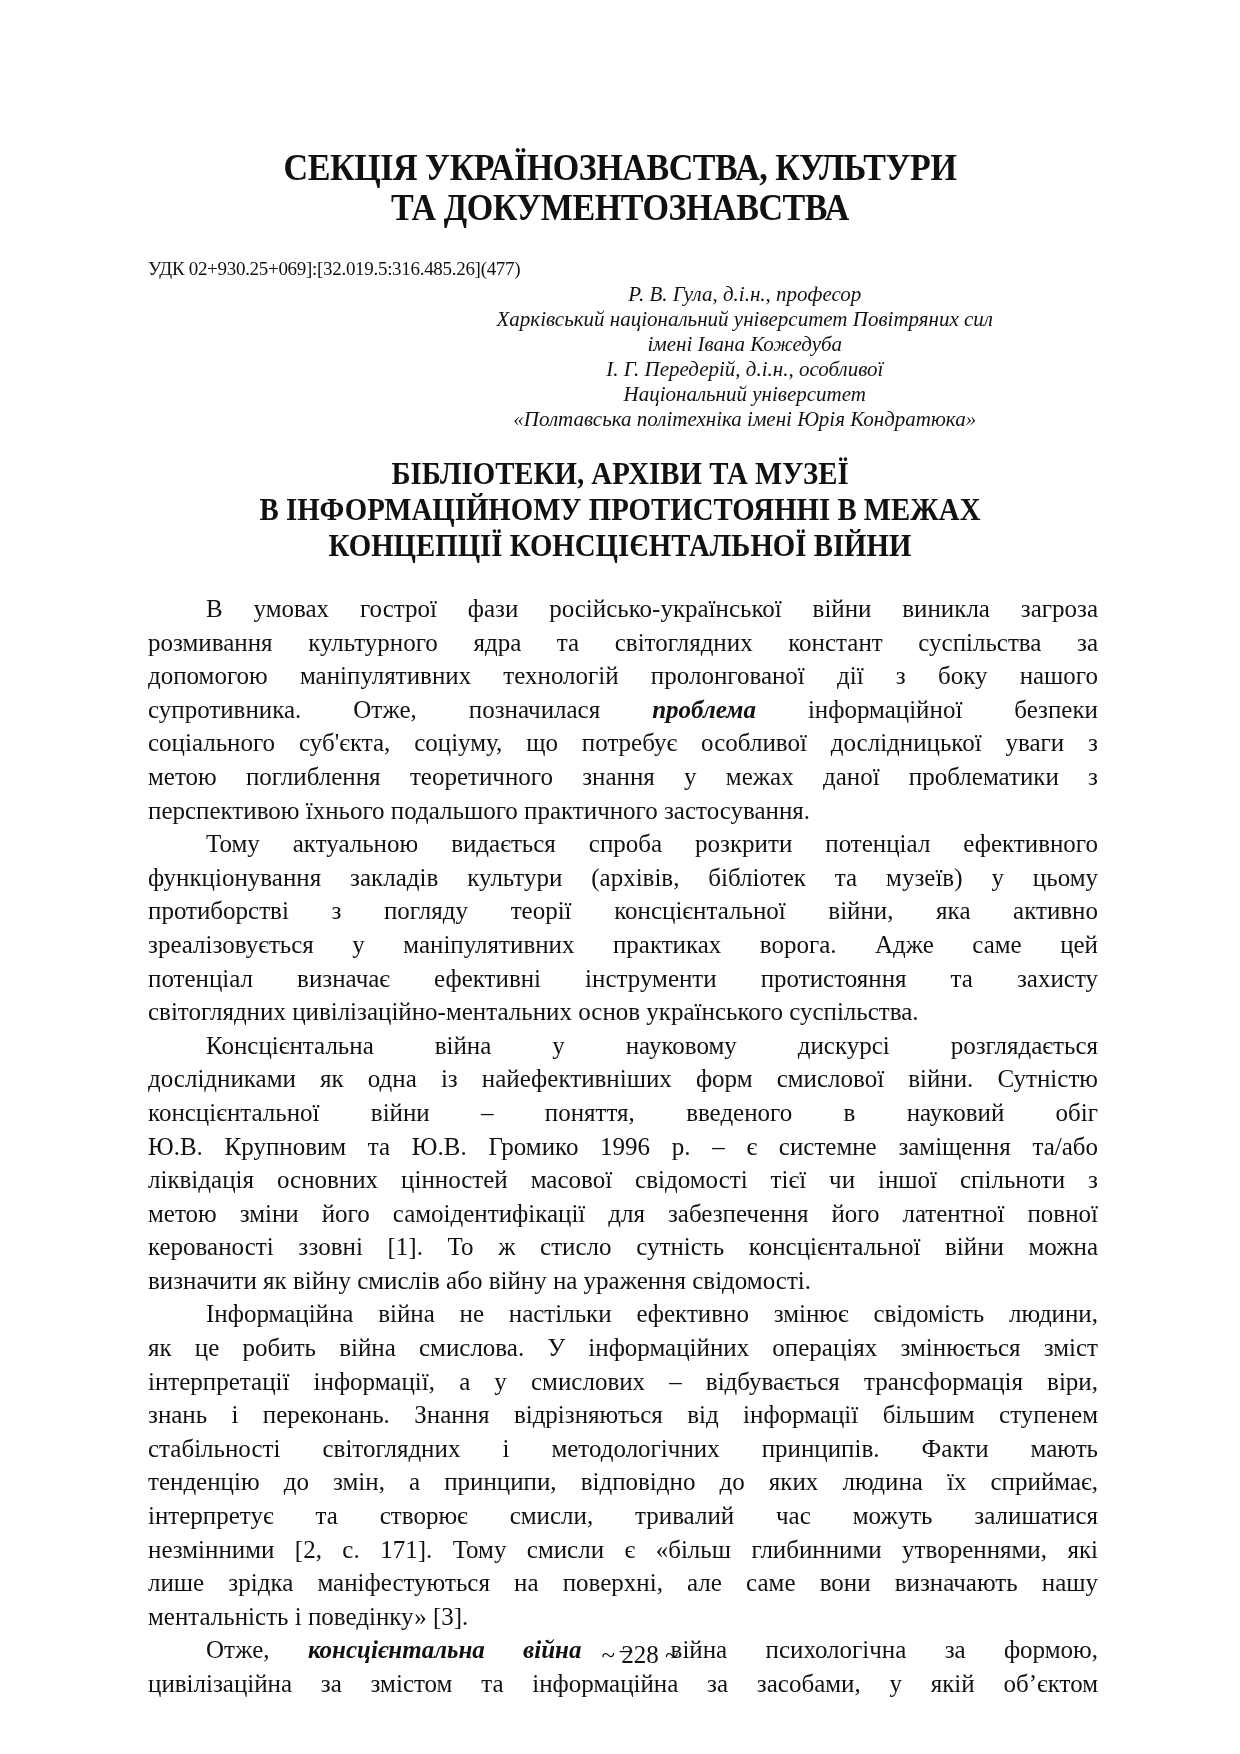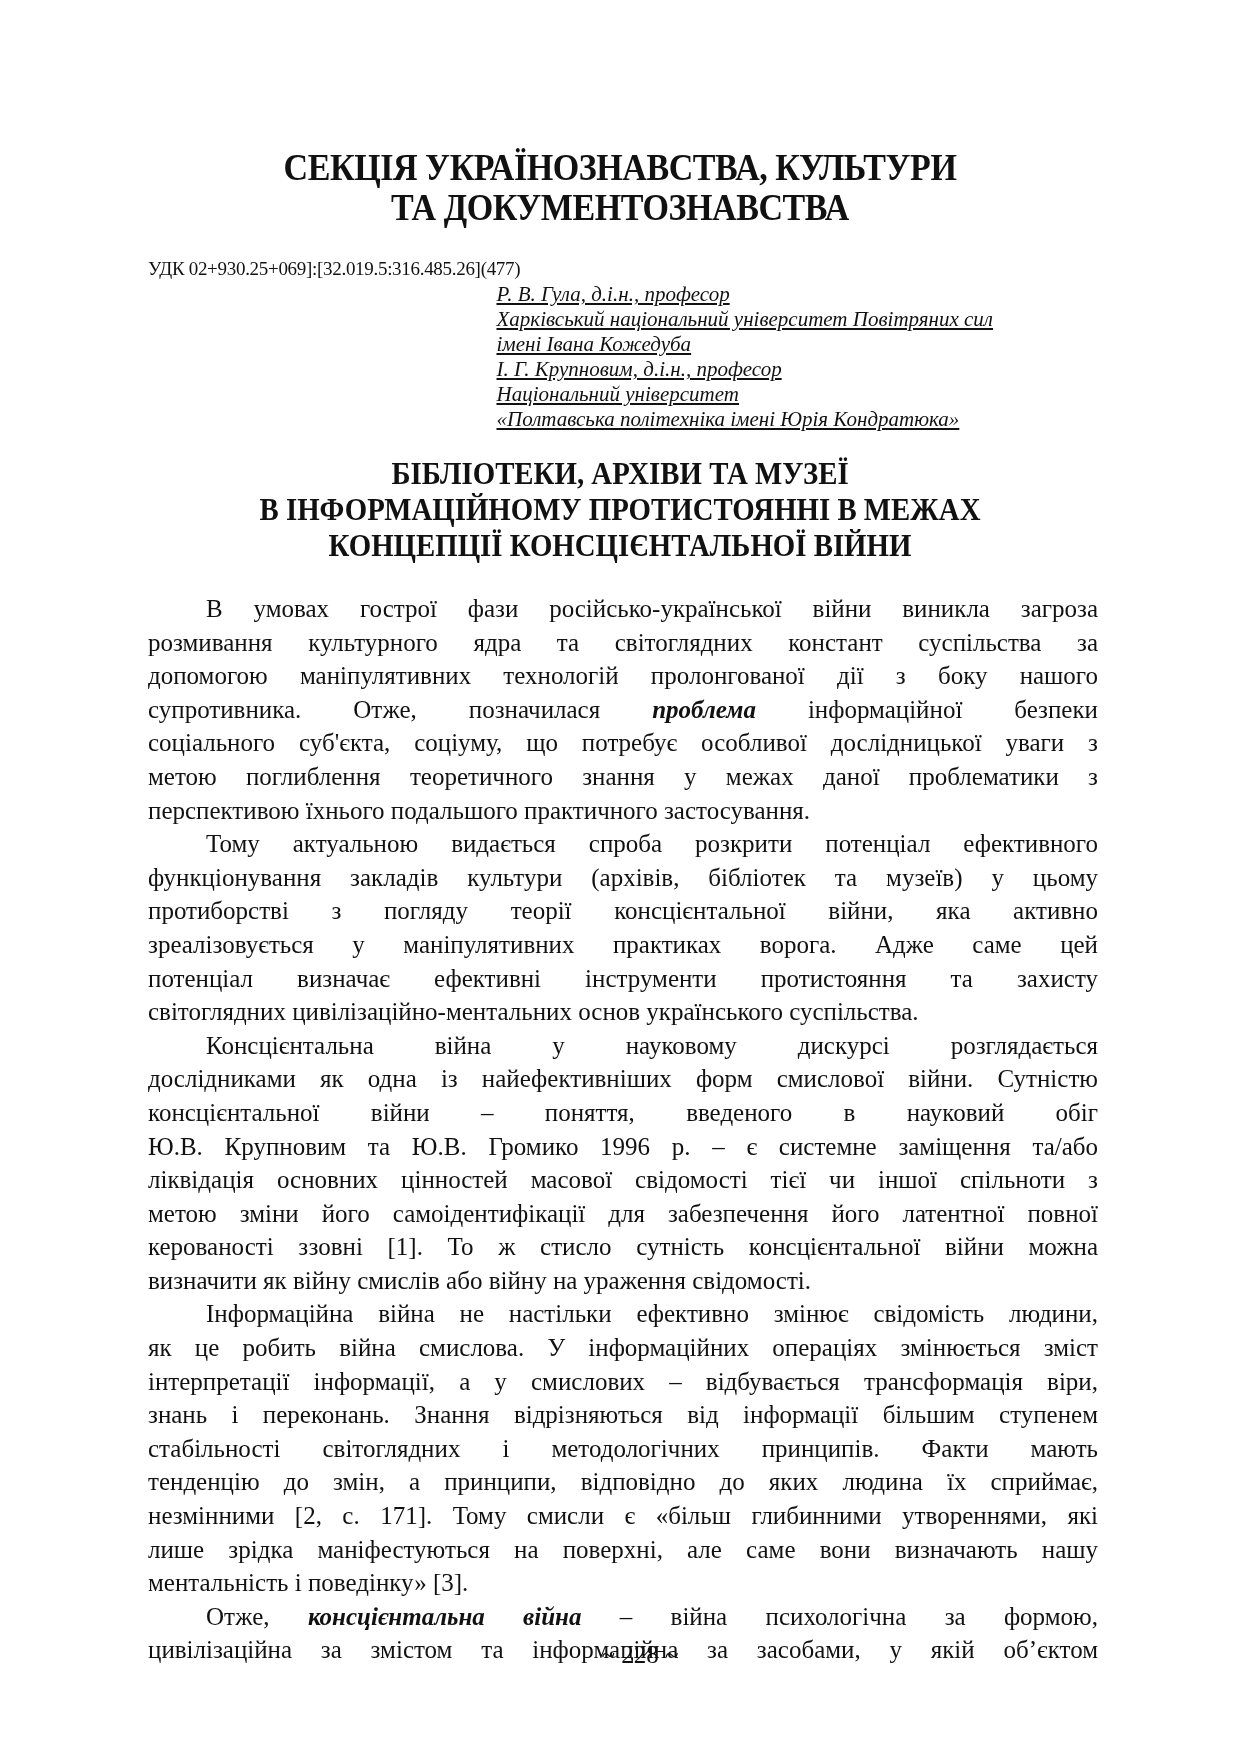--- a/index.html
+++ b/index.html
@@ -1,20 +1,20 @@
 <!DOCTYPE html>
 <html><head>
   <meta charset="utf-8">
   <style>
     html, body { margin: 0; padding: 0; background: #ffffff; }
     body { width: 1240px; height: 1754px; position: relative; overflow: hidden; font-family: "Liberation Serif", "DejaVu Serif", serif; color: #111111; }
     .page { position: absolute; left: 0; top: 0; width: 1136px; height: 1754px; background: #ffffff; }
     .section-title { position: absolute; left: 130px; width: 980px; top: 148px; text-align: center; font-weight: bold; font-size: 37px; line-height: 40px; letter-spacing: -0.5px; transform: scaleX(0.92); transform-origin: center top; }
     .udc { position: absolute; left: 148px; top: 257px; font-weight: normal; font-size: 19px; line-height: 24px; letter-spacing: -0.3px; }
-    .authors { position: absolute; right: 143px; top: 282px; text-align: left; font-style: italic; font-size: 21px; line-height: 25px; text-decoration: underline; }
+    .authors { position: absolute; right: 143px; top: 282px; text-align: center; font-style: italic; font-size: 21px; line-height: 25px; }
     .authors div { white-space: nowrap; }
     .article-title { position: absolute; left: 130px; width: 980px; top: 456px; text-align: center; font-weight: bold; font-size: 31px; line-height: 36px; transform: scaleX(0.93); transform-origin: center top; }
     .article-title div { white-space: nowrap; }
     .body { position: absolute; left: 148px; width: 950px; top: 592px; font-size: 25px; line-height: 33.6px; }
     .line { display: block; height: 33.6px; white-space: nowrap; text-align: justify; text-align-last: justify; overflow: hidden; font-family: Liberation Serif, serif; }
     .line.last { text-align-last: left; }
     .line.indent { padding-left: 58px; }
     .bi { font-weight: bold; font-style: italic; }
     .page-number { position: absolute; left: 0; width: 1240px; top: 1640px; text-align: center; font-size: 25px; line-height: 30px; padding-left: 20px; }
   </style>
@@ -27,21 +27,21 @@
     <div>СЕКЦІЯ УКРАЇНОЗНАВСТВА, КУЛЬТУРИ</div>
     <div>ТА ДОКУМЕНТОЗНАВСТВА</div>
   </div>
 
   <div class="udc">УДК 02+930.25+069]:[32.019.5:316.485.26](477)</div>
 
   <div class="authors">
     <div>Р. В. Гула, д.і.н., професор</div>
     <div>Харківський національний університет Повітряних сил</div>
     <div>імені Івана Кожедуба</div>
-    <div>І. Г. Крупновим, д.і.н., професор</div>
+    <div>І. Г. Передерій, д.і.н., особливої</div>
     <div>Національний університет</div>
     <div>«Полтавська політехніка імені Юрія Кондратюка»</div>
   </div>
 
   <div class="article-title">
     <div>БІБЛІОТЕКИ, АРХІВИ ТА МУЗЕЇ</div>
     <div>В ІНФОРМАЦІЙНОМУ ПРОТИСТОЯННІ В МЕЖАХ</div>
     <div>КОНЦЕПЦІЇ КОНСЦІЄНТАЛЬНОЇ ВІЙНИ</div>
   </div>
 
@@ -77,20 +77,21 @@
       <span class="line last">визначити як війну смислів або війну на ураження свідомості.</span>
     </div>
 
     <div>
       <span class="line indent">Інформаційна війна не настільки ефективно змінює свідомість людини,</span>
       <span class="line">як це робить війна смислова. У інформаційних операціях змінюється зміст</span>
       <span class="line">інтерпретації інформації, а у смислових – відбувається трансформація віри,</span>
       <span class="line">знань і переконань. Знання відрізняються від інформації більшим ступенем</span>
       <span class="line">стабільності світоглядних і методологічних принципів. Факти мають</span>
       <span class="line">тенденцію до змін, а принципи, відповідно до яких людина їх сприймає,</span>
+      <span class="line">інтерпретує та створює смисли, тривалий час можуть залишатися</span>
       <span class="line">незмінними [2, с. 171]. Тому смисли є «більш глибинними утвореннями, які</span>
       <span class="line">лише зрідка маніфестуються на поверхні, але саме вони визначають нашу</span>
       <span class="line last">ментальність і поведінку» [3].</span>
     </div>
 
     <div>
       <span class="line indent"><span>Отже, </span><span class="bi">консцієнтальна війна</span><span> – війна психологічна за формою,</span></span>
       <span class="line">цивілізаційна за змістом та інформаційна за засобами, у якій об’єктом</span>
     </div>
   </div>

